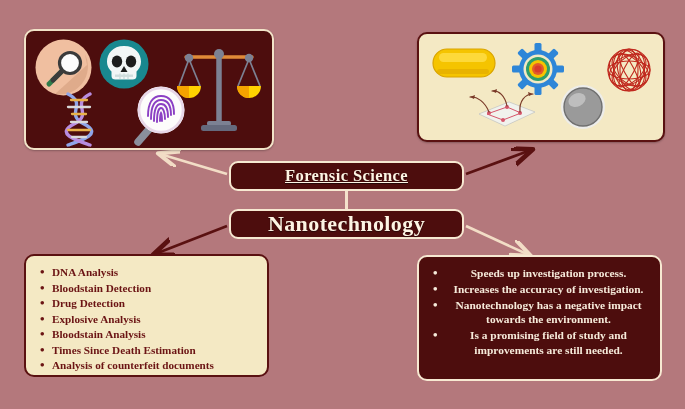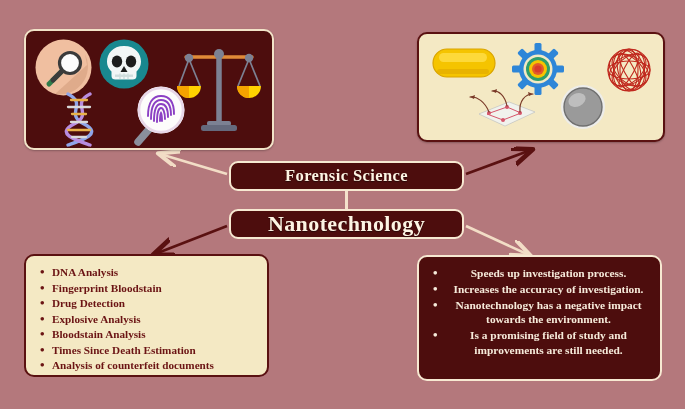--- a/index.html
+++ b/index.html
@@ -40,21 +40,21 @@
     background:#4d0d0d;
     border:2px solid #f7e9d2;
     border-radius:9px;
     color:#fdf4e3;
     display:flex;align-items:center;justify-content:center;
     font-weight:bold;
     letter-spacing:.4px;
     box-sizing:border-box;
     text-shadow:0 1px 1px rgba(0,0,0,.5);
   }
-  #forensic-science-pill{left:229px;top:161px;width:235px;height:30px;font-size:16.5px;}
+  #forensic-science-pill{left:229px;top:161px;width:235px;height:30px;font-size:16.5px;text-decoration:underline;}
   #nanotechnology-pill{left:229px;top:209px;width:235px;height:30px;font-size:22px;}
 
   #center-connector{
     position:absolute;left:345px;top:190px;width:3px;height:20px;
     background:#f4e2cb;
   }
 
   
   .listbox{
     position:absolute;
@@ -273,21 +273,21 @@
     <span>Forensic Science</span>
   </div>
 
   <div id="nanotechnology-pill" class="pill">
     <span>Nanotechnology</span>
   </div>
 
   <div id="applications-box" class="listbox">
     <ul class="bul">
       <li>DNA Analysis</li>
-      <li>Fingerprint Bloodstain</li>
+      <li>Bloodstain Detection</li>
       <li>Drug Detection</li>
       <li>Explosive Analysis</li>
       <li>Bloodstain Analysis</li>
       <li>Times Since Death Estimation</li>
       <li>Analysis of counterfeit documents</li>
     </ul>
   </div>
 
   <div id="impact-box" class="listbox">
     <ul class="bul">

